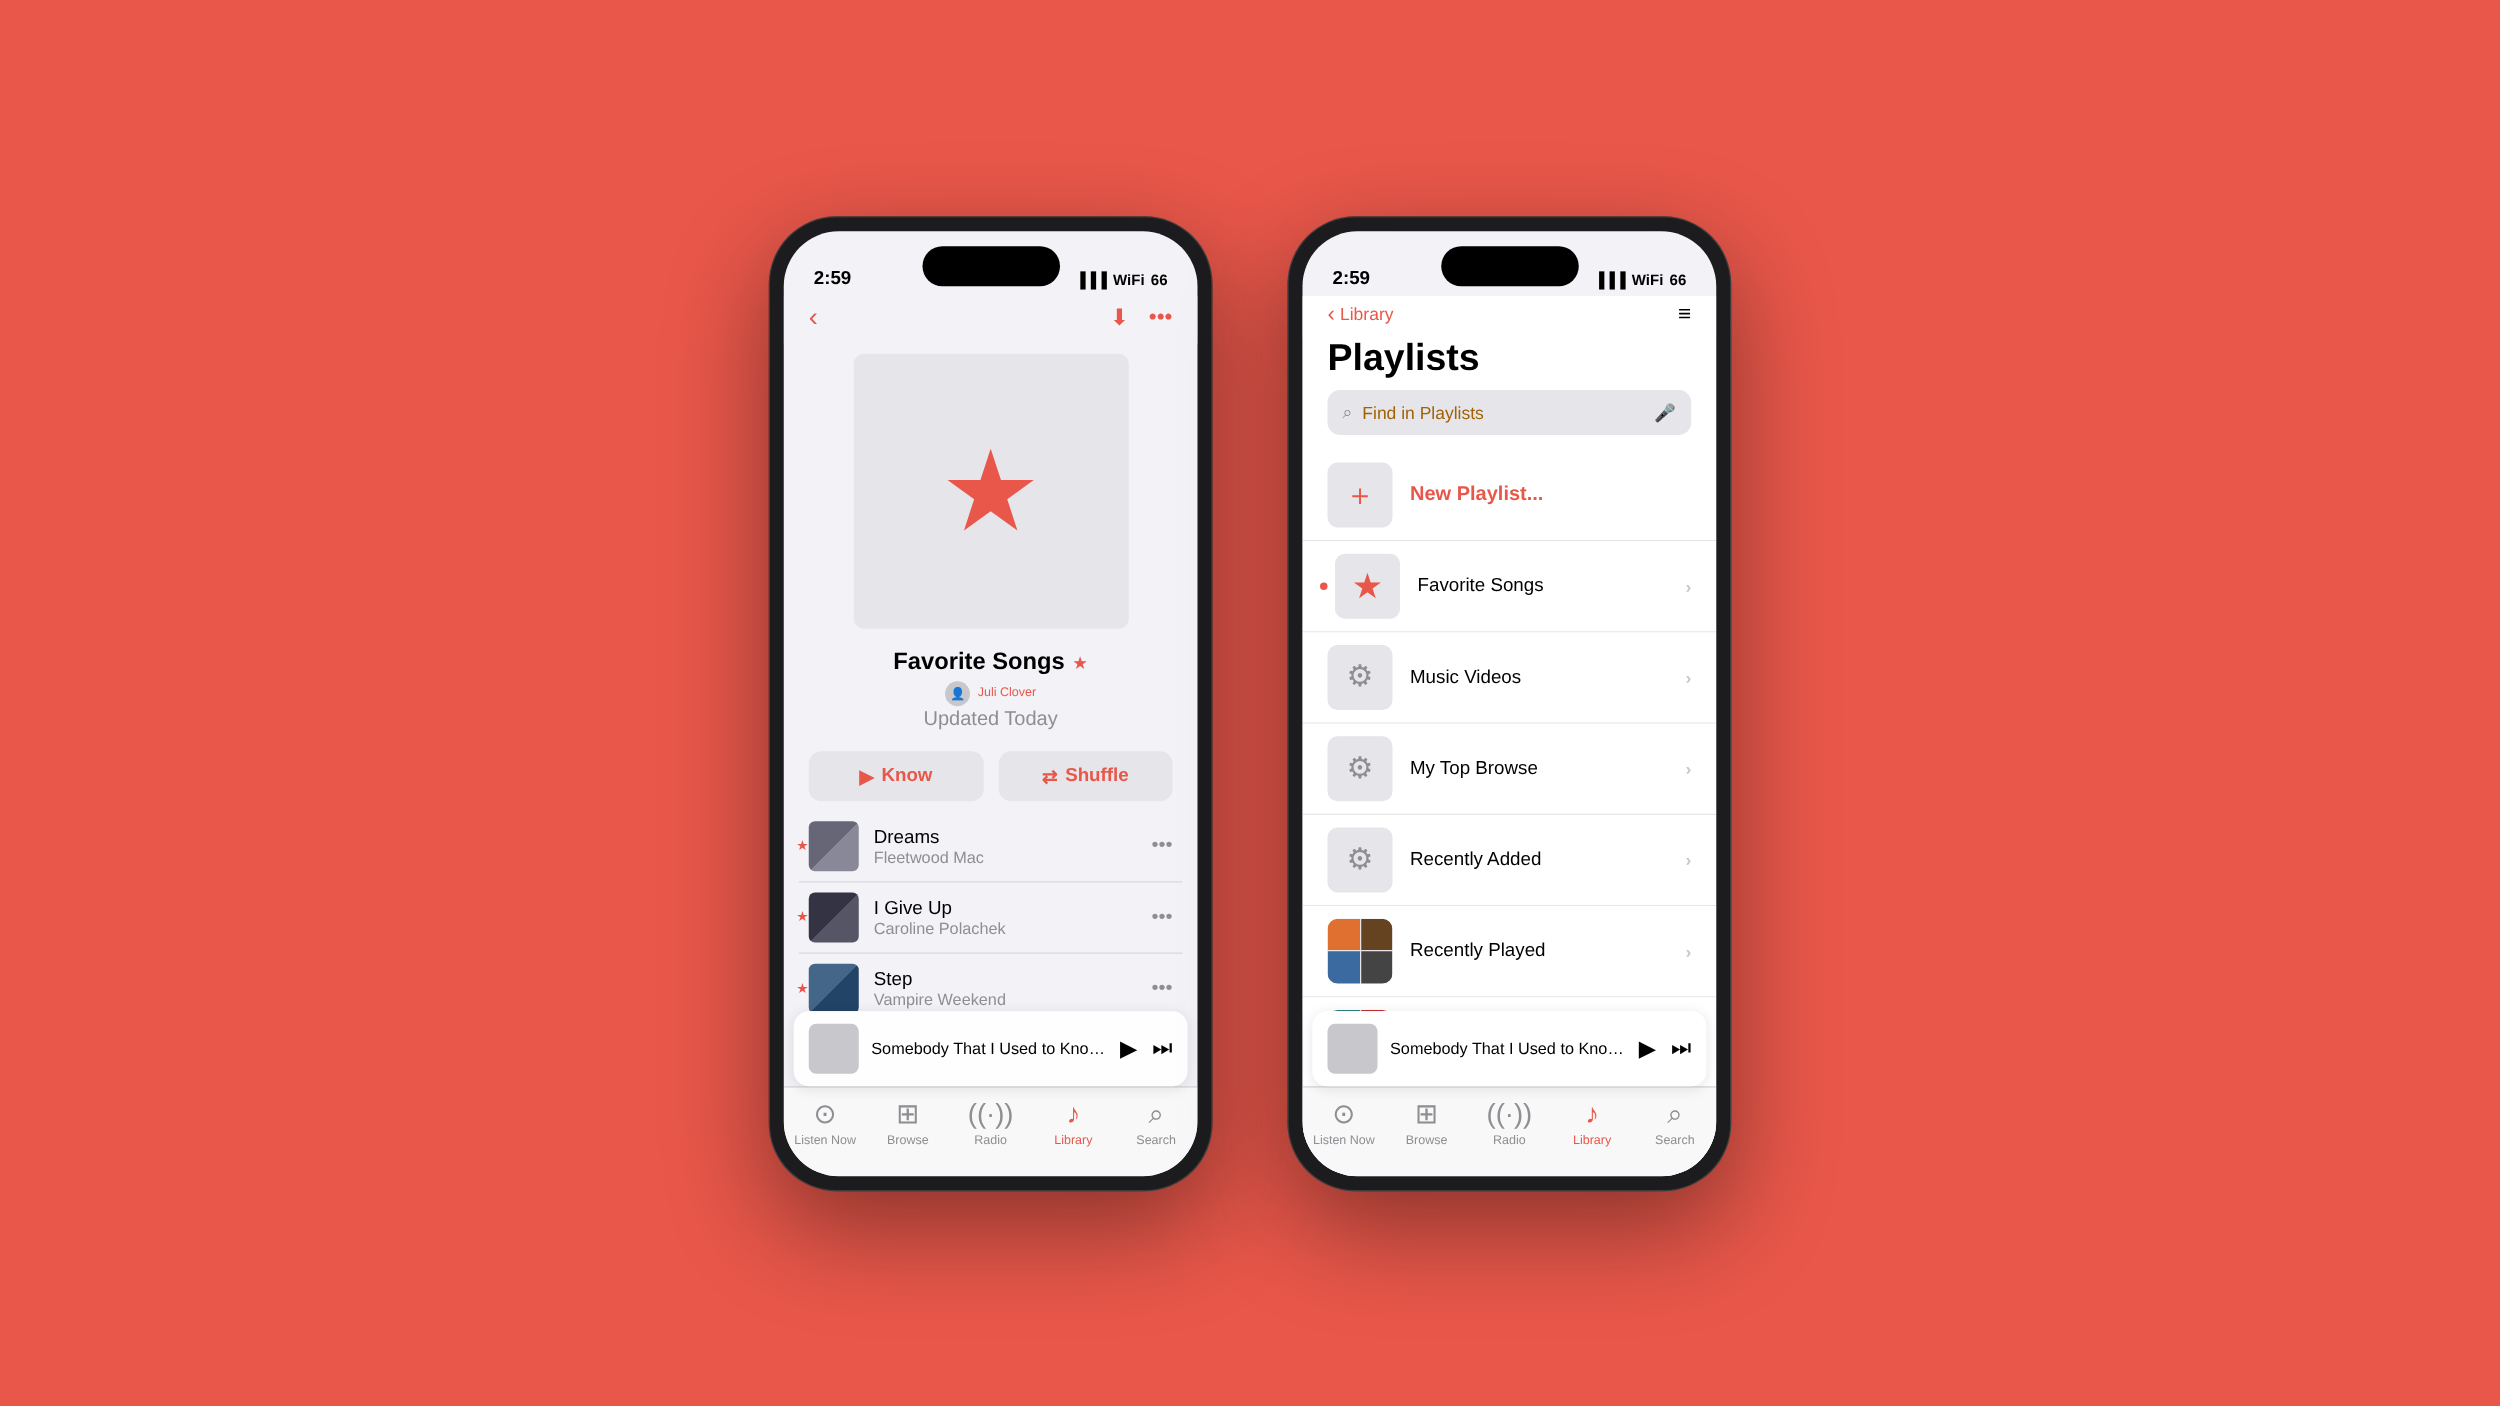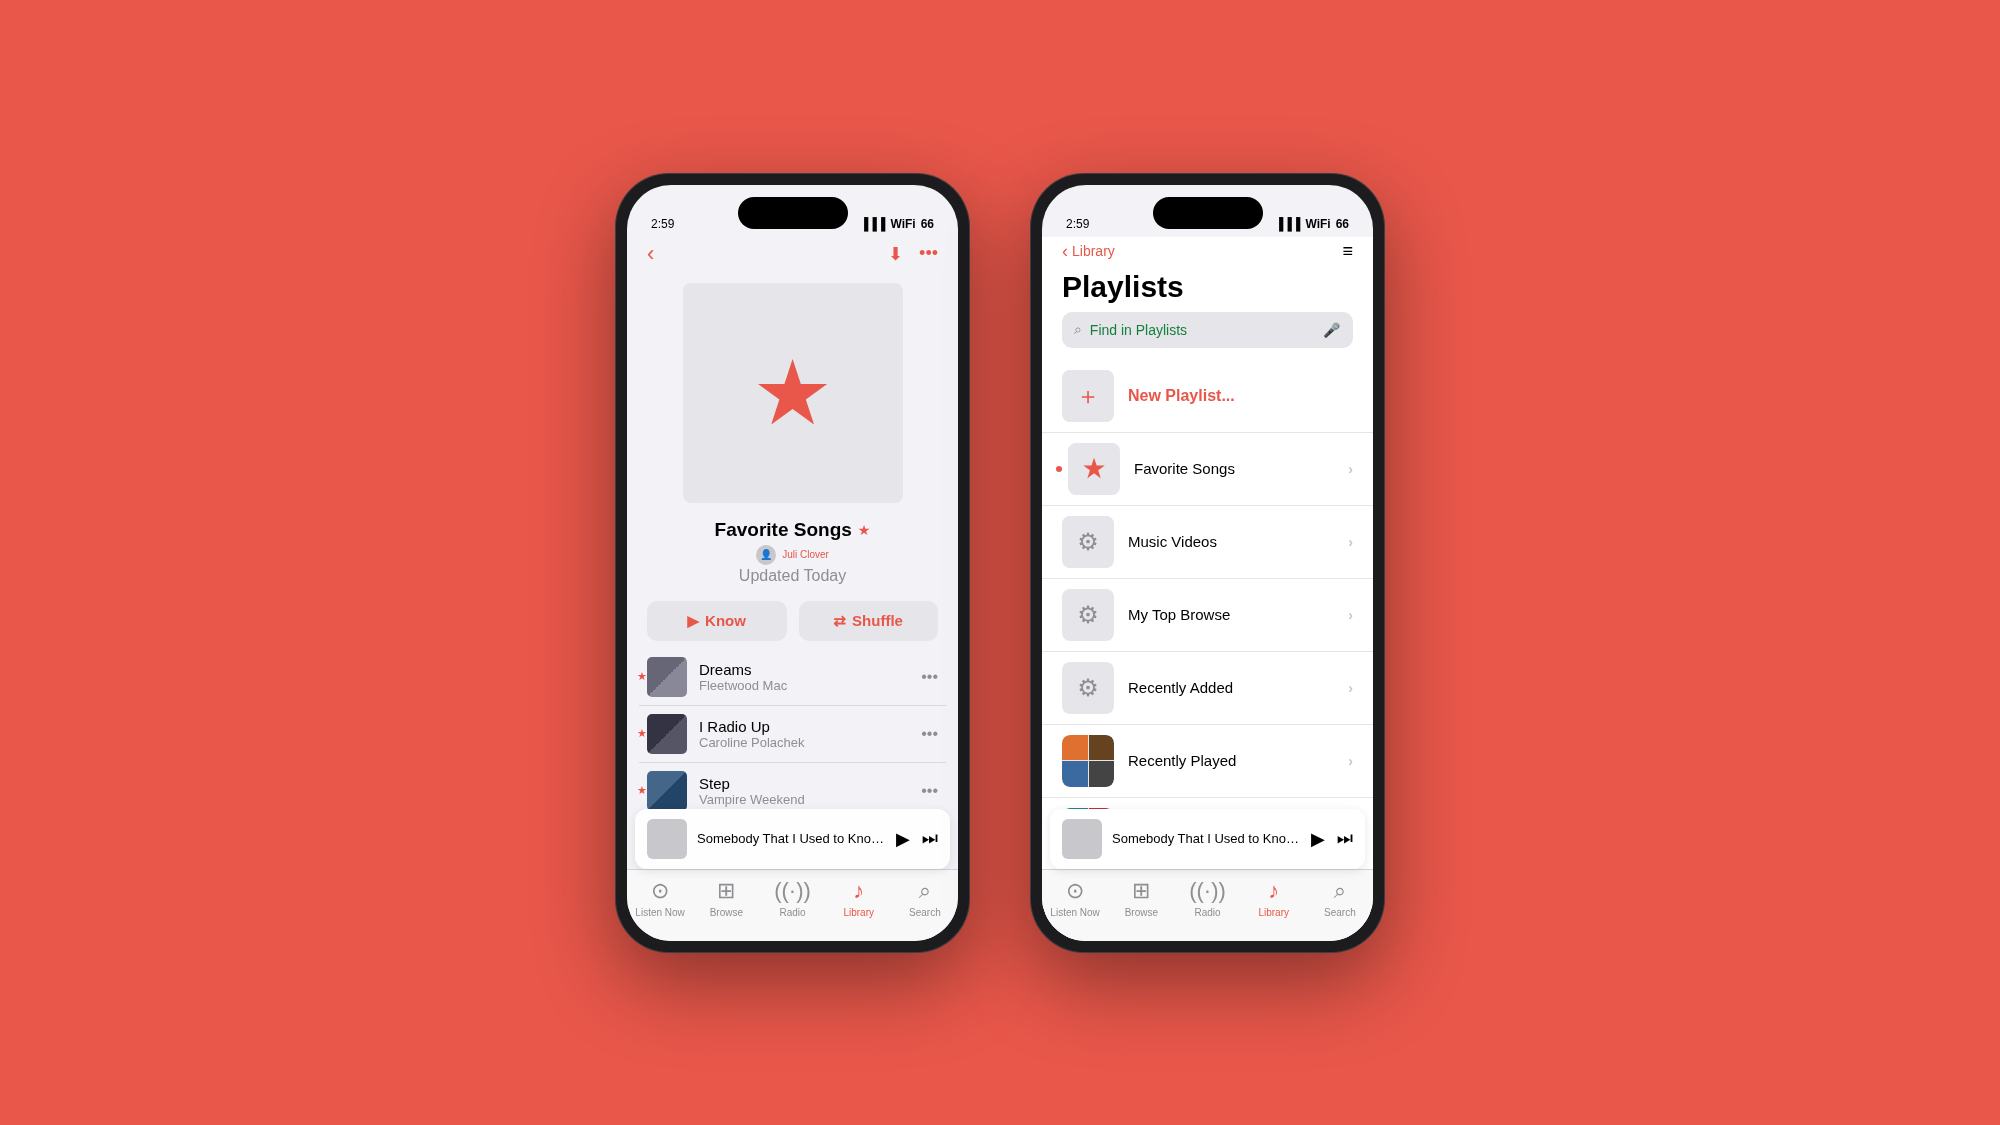--- a/index.html
+++ b/index.html
@@ -55,22 +55,22 @@
       display: flex;
       align-items: flex-end;
       justify-content: space-between;
       padding: 0 24px 6px;
       flex-shrink: 0;
       background: transparent;
       position: relative;
       z-index: 10;
     }
     .status-time {
-      font-size: 12px;
-      font-weight: 400;
+      font-size: 15px;
+      font-weight: 700;
       color: #000;
     }
     .status-icons {
       display: flex;
       gap: 5px;
       align-items: center;
     }
     .status-icons span {
       font-size: 12px;
       font-weight: 600;
@@ -348,21 +348,21 @@
       align-items: center;
       padding: 0 12px;
       gap: 8px;
     }
     .search-icon-sm {
       color: #8e8e93;
       font-size: 14px;
     }
     .search-placeholder {
       font-size: 14px;
-      color: #15803d;
+      color: #a16207;
       flex: 1;
     }
     .search-mic {
       color: #8e8e93;
       font-size: 14px;
     }
     .playlist-list {
       flex: 1;
       overflow: hidden;
     }
@@ -520,21 +520,21 @@
             <div class="song-details">
               <div class="song-name">Dreams</div>
               <div class="song-artist">Fleetwood Mac</div>
             </div>
             <span class="song-more">•••</span>
           </div>
           <div class="song-item">
             <span class="song-star-indicator">★</span>
             <div class="song-thumb giveup-art"></div>
             <div class="song-details">
-              <div class="song-name">I Radio Up</div>
+              <div class="song-name">I Give Up</div>
               <div class="song-artist">Caroline Polachek</div>
             </div>
             <span class="song-more">•••</span>
           </div>
           <div class="song-item">
             <span class="song-star-indicator">★</span>
             <div class="song-thumb step-art"></div>
             <div class="song-details">
               <div class="song-name">Step</div>
               <div class="song-artist">Vampire Weekend</div>

